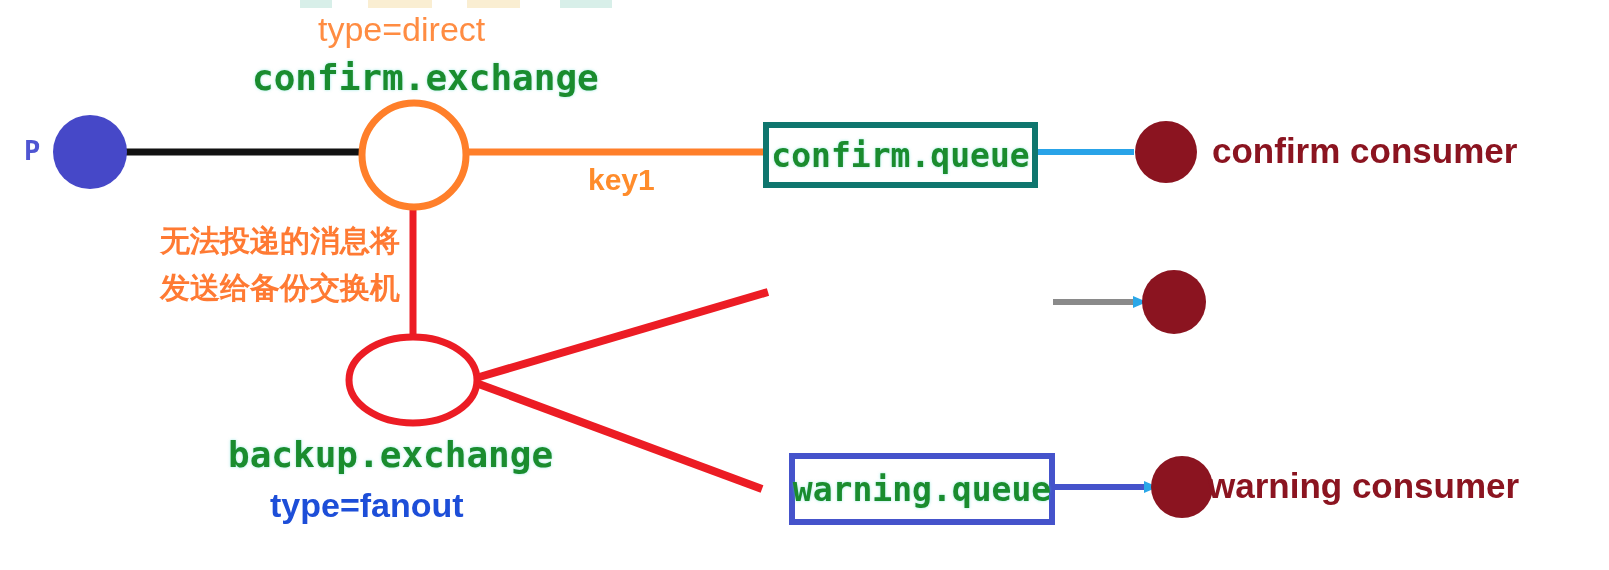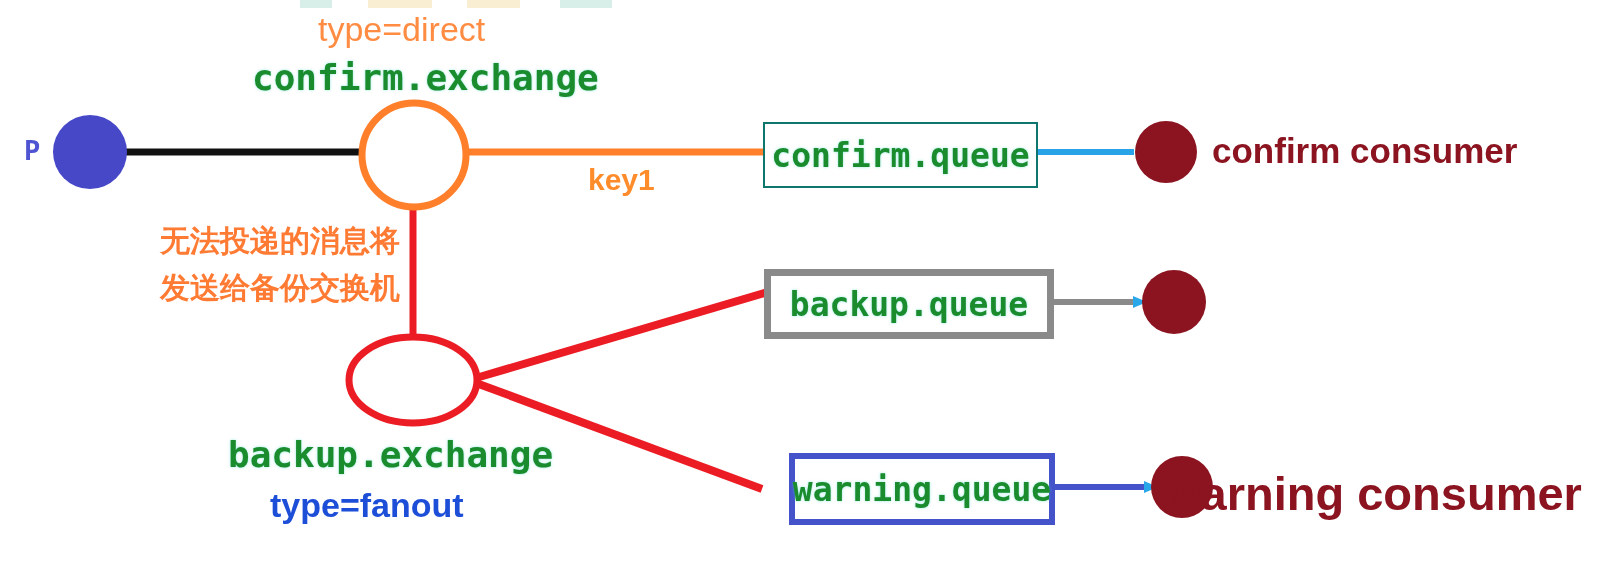--- a/index.html
+++ b/index.html
@@ -20,21 +20,21 @@
   .orange-label{color:#ff8c42;font-weight:400;}
   .note-label{color:#ff7a33;font-weight:bold;}
   .maroon-label{color:#8b1420;font-weight:bold;}
   .queue-box{
     position:absolute;
     background:#ffffff;
     display:flex;align-items:center;justify-content:center;
     box-sizing:border-box;
   }
   .queue-box span{font-size:33px;white-space:nowrap;}
-  #confirm-queue-box{left:763px;top:122px;width:275px;height:66px;border:2px solid #0f766e;}
+  #confirm-queue-box{left:763px;top:122px;width:275px;height:66px;border:6px solid #0f766e;}
   #backup-queue-box{left:764px;top:269px;width:290px;height:70px;border:7px solid #8a8a8a;}
   #warning-queue-box{left:758px;top:453px;width:266px;height:72px;border:6px solid #4553cb;margin-left:31px;}
   .artifact{position:absolute;top:0;height:8px;}
 </style>
 </head>
 <body>
 
 <div id="canvas">
 
   <div class="artifact" style="left:300px;width:32px;background:#d8efe9;"></div>
@@ -78,23 +78,20 @@
   <div class="abs note-label" style="left:160px;top:221px;font-size:30px;">无法投递的消息将</div>
   <div class="abs note-label" style="left:160px;top:268px;font-size:30px;">发送给备份交换机</div>
 
   <div class="abs mono green-label" style="left:228px;top:434px;font-size:36px;">backup.exchange</div>
 
   <div class="abs" style="left:270px;top:486px;font-size:34px;font-weight:600;color:#1d4ed8;">type=fanout</div>
 
   <div class="queue-box" id="confirm-queue-box">
     <span class="mono green-label">confirm.queue</span>
   </div>
-  <div class="queue-box" id="backup-queue-box">
-    <span class="mono green-label">backup.queue</span>
-  </div>
   <div class="queue-box" id="warning-queue-box">
     <span class="mono green-label">warning.queue</span>
   </div>
 
   <div class="abs maroon-label" style="left:1212px;top:131px;font-size:35px;">confirm consumer</div>
-  <div class="abs maroon-label" style="left:1164px;top:466px;font-size:47px;">warning consumer</div>
+  <div class="abs maroon-label" style="left:1208px;top:466px;font-size:35px;">warning consumer</div>
 
 </div>
 
 </body></html>

